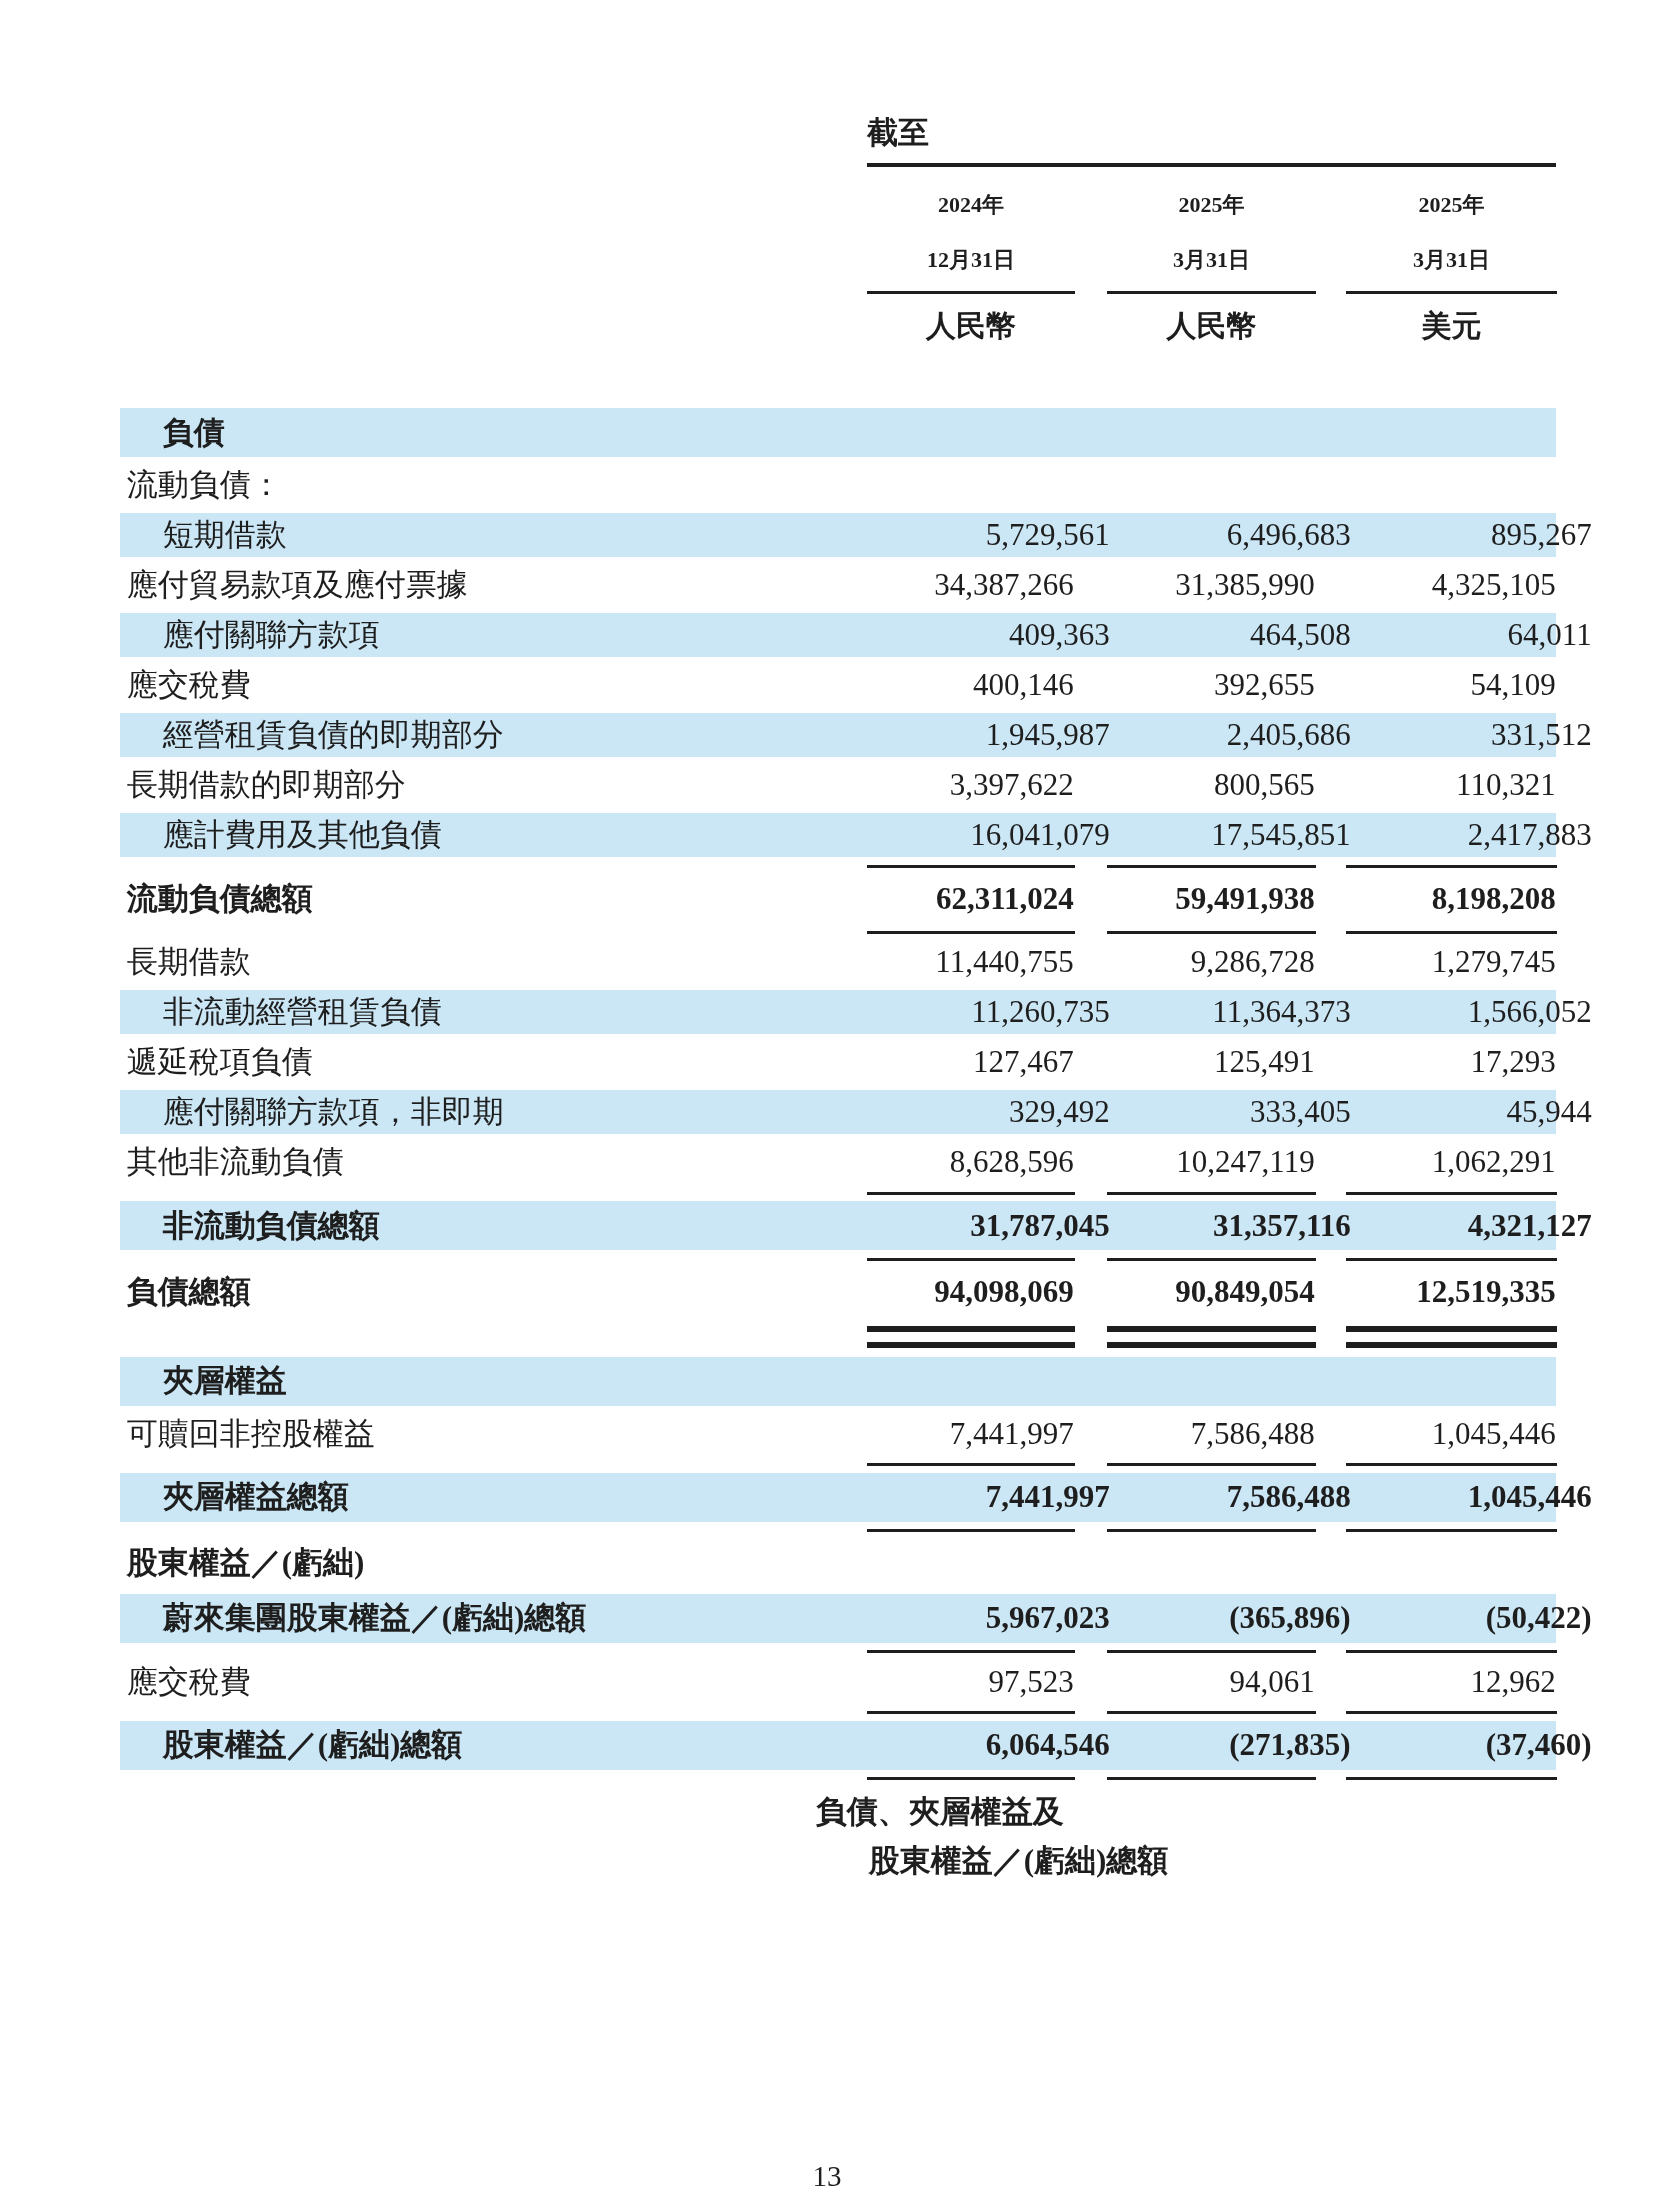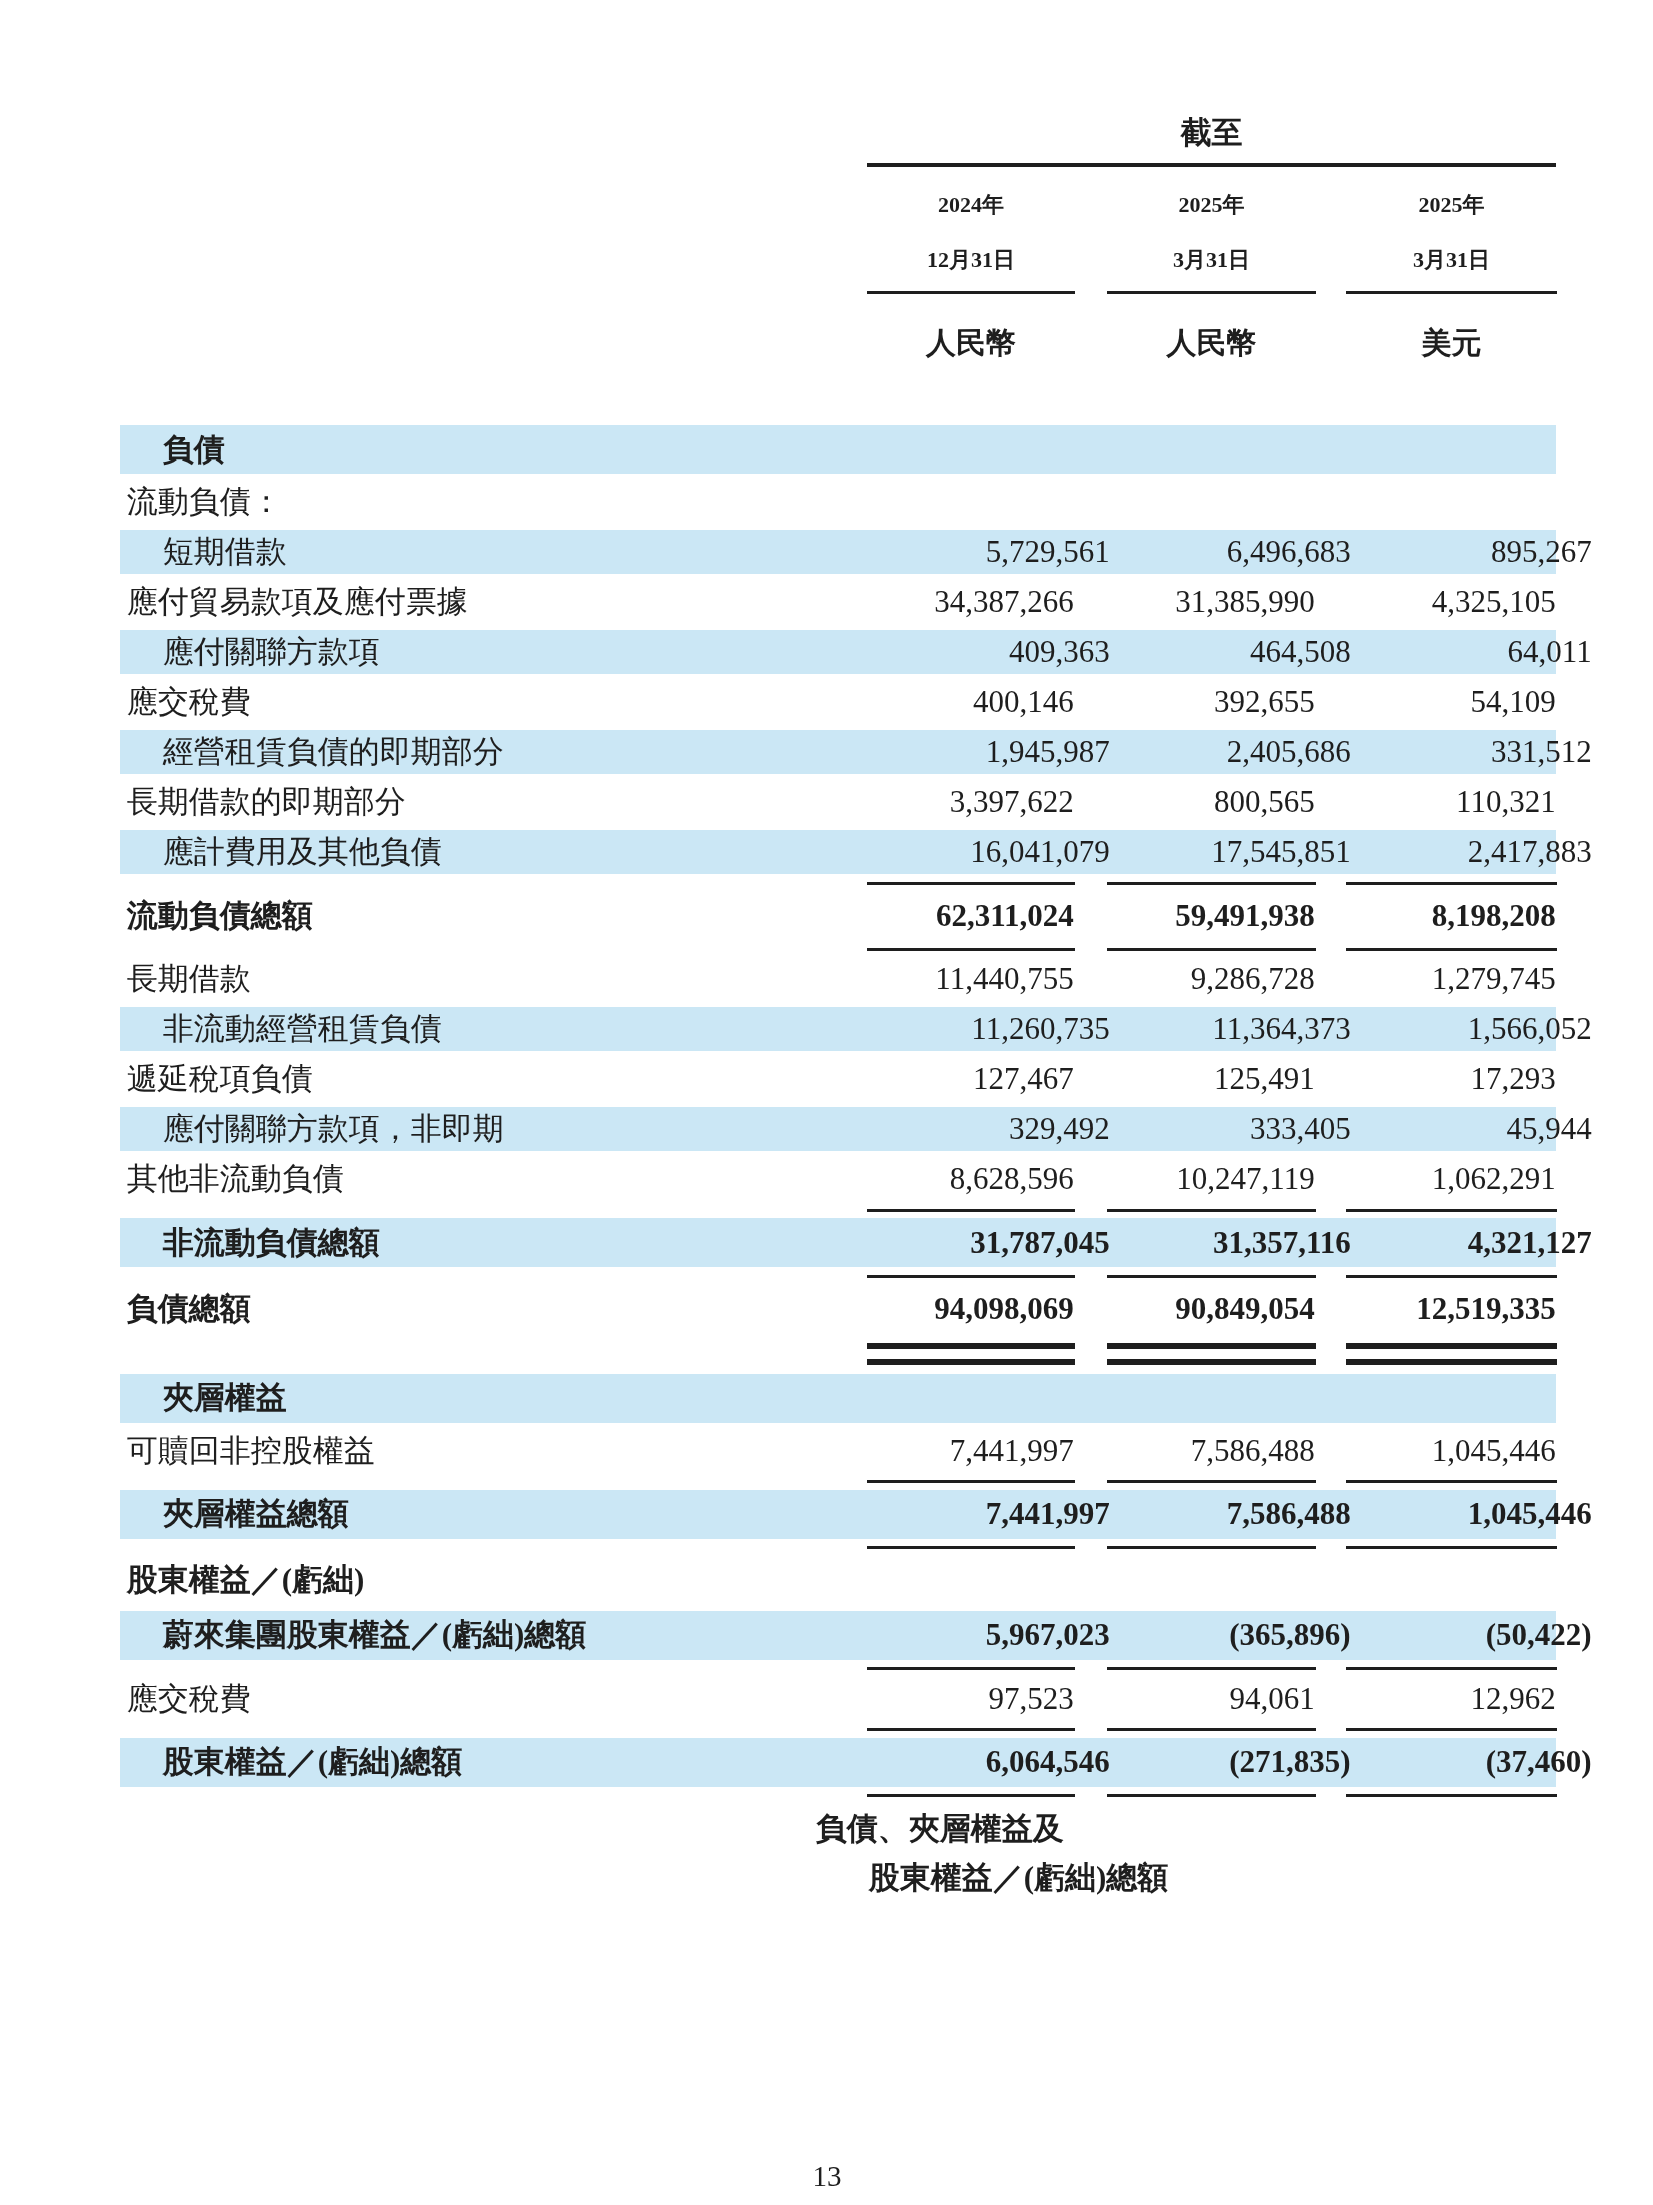--- a/index.html
+++ b/index.html
@@ -16,34 +16,34 @@
 
   
   .spacer { flex: 0 0 747px; width: 747px; }
   .c1 { flex: 0 0 208px; width: 208px; }
   .c2 { flex: 0 0 209px; width: 209px; margin-left: 32px; }
   .c3 { flex: 0 0 211px; width: 211px; margin-left: 30px; }
 
   .hrow { display: flex; }
 
   .caption {
-    width: 689px; text-align: center;
+    width: 689px; 
     font-size: 31px; font-weight: 700;
     padding-bottom: 9.3px;
   }
   .caption-rule { width: 689px; height: 3.3px; background: var(--ink, #1e1e1e); }
 
   .colh {
     text-align: center; font-size: 22px; font-weight: 700;
     line-height: 55px; padding: 10.7px 0 4px;
     border-bottom: 3.3px solid var(--ink, #1e1e1e);
     box-sizing: border-box;
     font-family: Liberation Serif, serif;
   }
-  .curr { text-align: center; font-size: 30px; font-weight: 700; padding-top: 29px; }
+  .curr { text-align: center; font-size: 30px; font-weight: 700; padding-top: 12px; }
 
   .tbody { margin-top: 61px; }
   .row {
     display: flex; align-items: center;
     min-height: 44px; margin-bottom: 6px;
     font-size: 31px; line-height: 40px;
   }
   .row .lbl { flex: 0 0 747px; width: 747px; padding-left: 6.7px; box-sizing: border-box; }
   .row .num { text-align: right; padding-right: 1.3px; box-sizing: border-box; }
   .row.hl { background: var(--hl, #cbe7f5); padding-left: 36px; }

